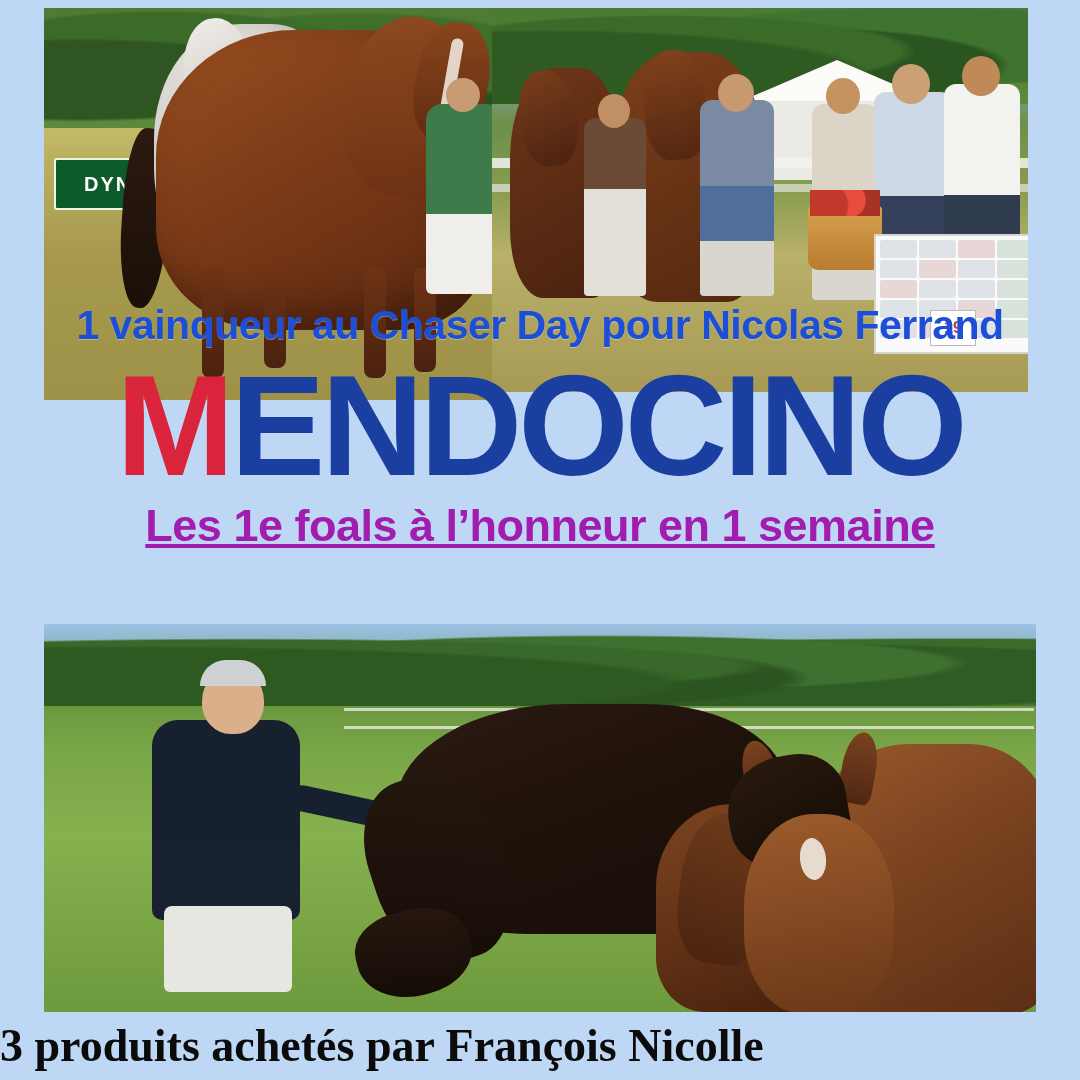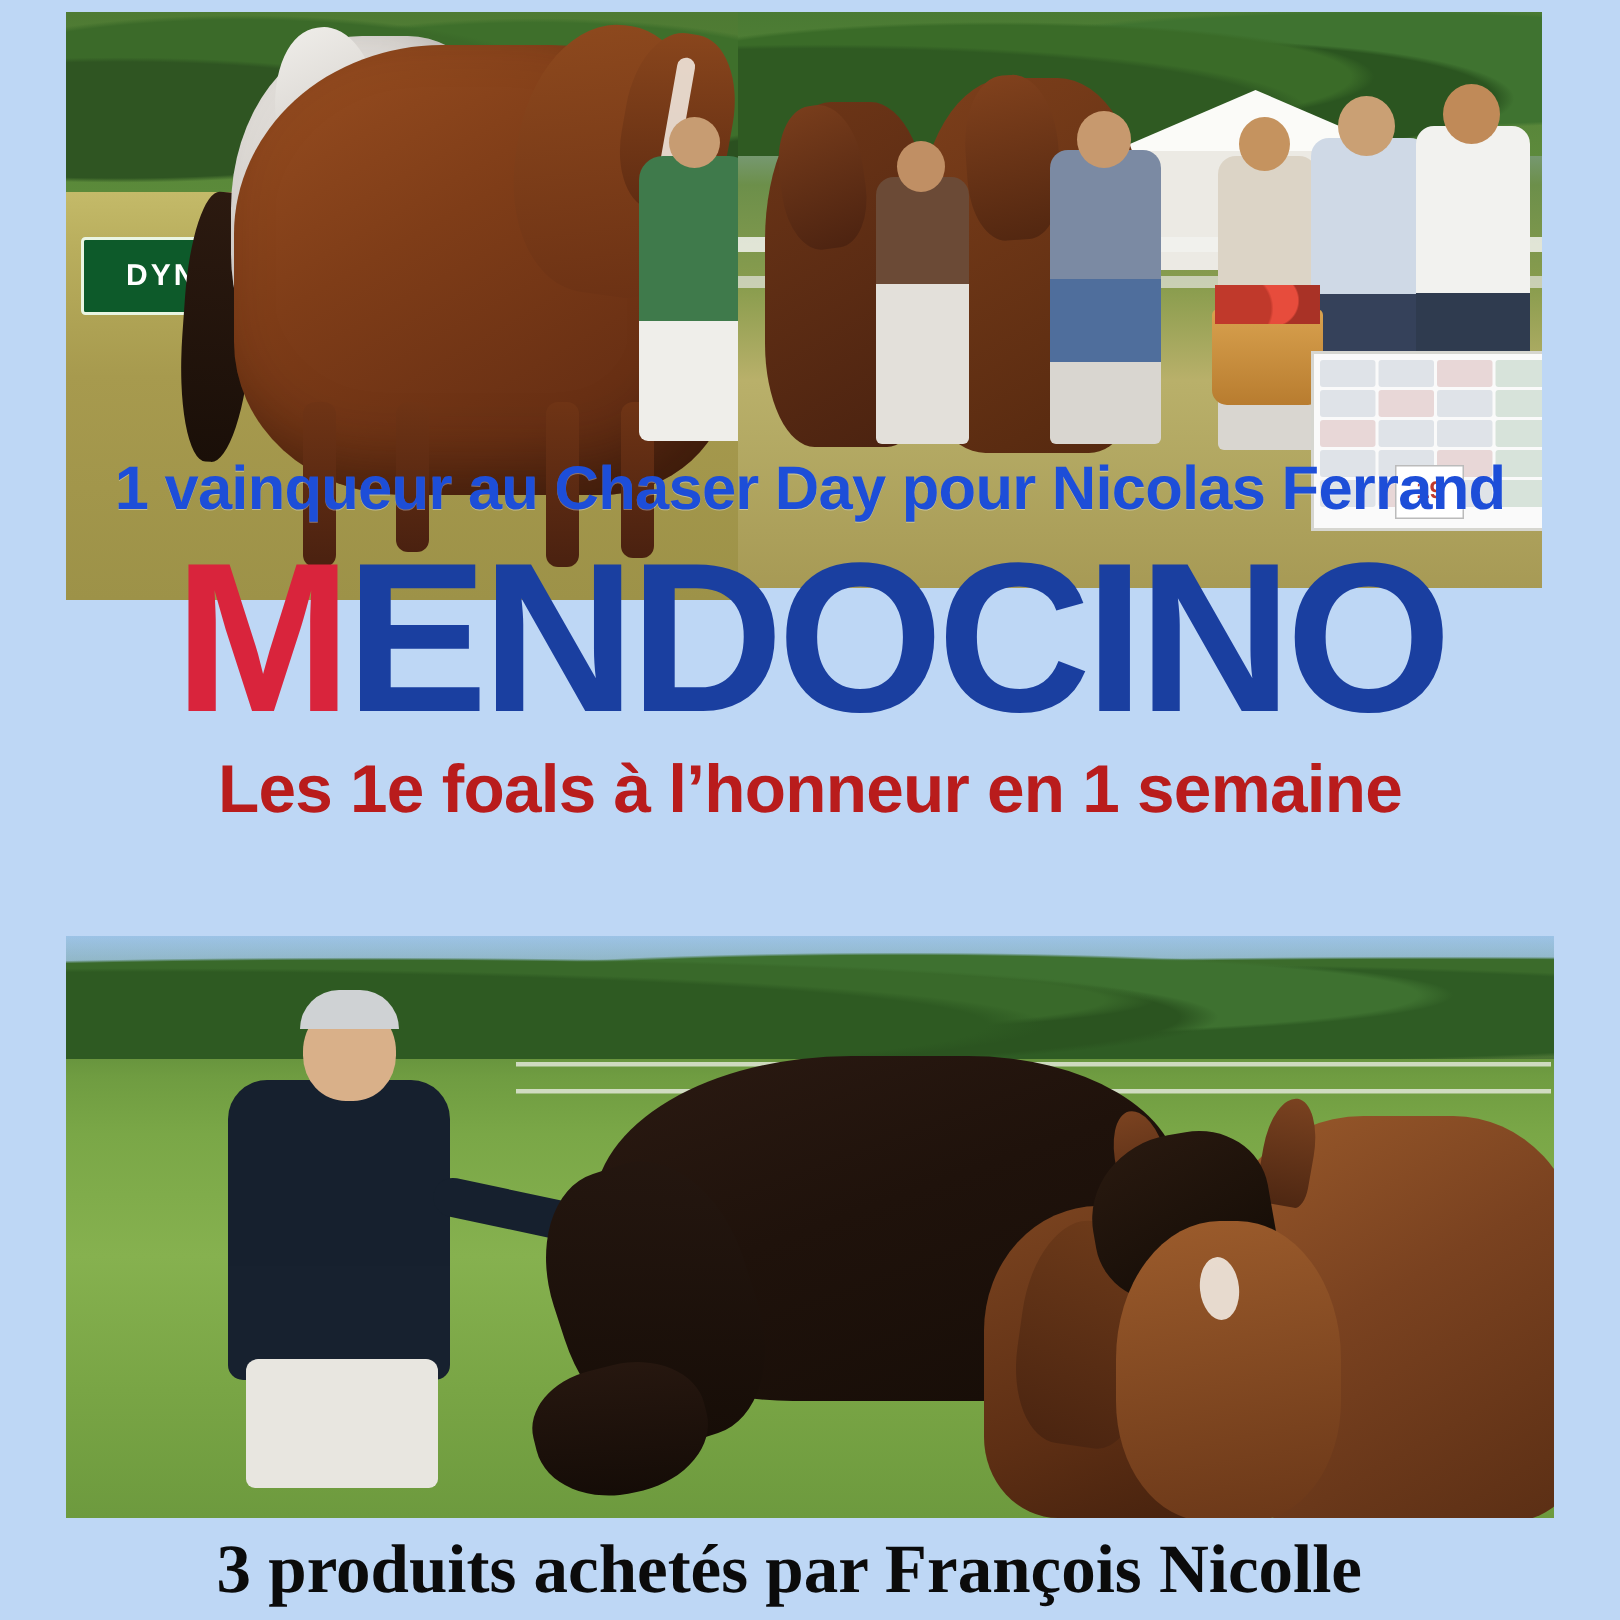--- a/index.html
+++ b/index.html
@@ -369,28 +369,29 @@
   }
   .title .first {
     color: #d9243c;
   }
   .subtitle {
     margin-top: 4px;
     font-family: "Liberation Sans", sans-serif;
     font-weight: bold;
     font-size: 45px;
     line-height: 52px;
-    color: #b91c1c;
+    color: #a21caf;
     letter-spacing: -0.5px;
+    text-decoration: underline;
   }
 
   .footline {
     position: absolute;
     left: 0; top: 1018px; width: 908px;
-    text-align: right;
+    text-align: left;
     font-family: "Liberation Serif", serif;
     font-weight: bold;
     font-size: 46px;
     line-height: 56px;
     color: #0b0b0b;
   }
 </style>
 </head>
 <body>
 

